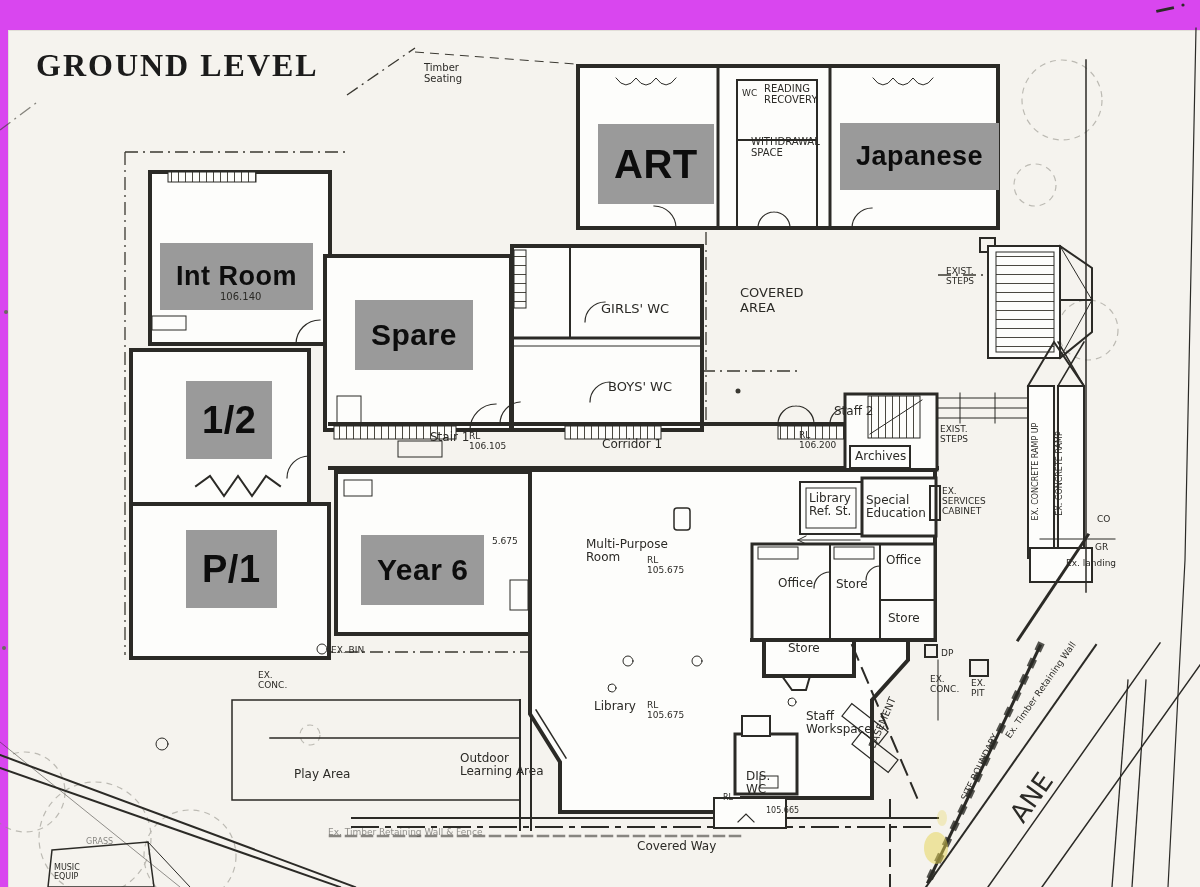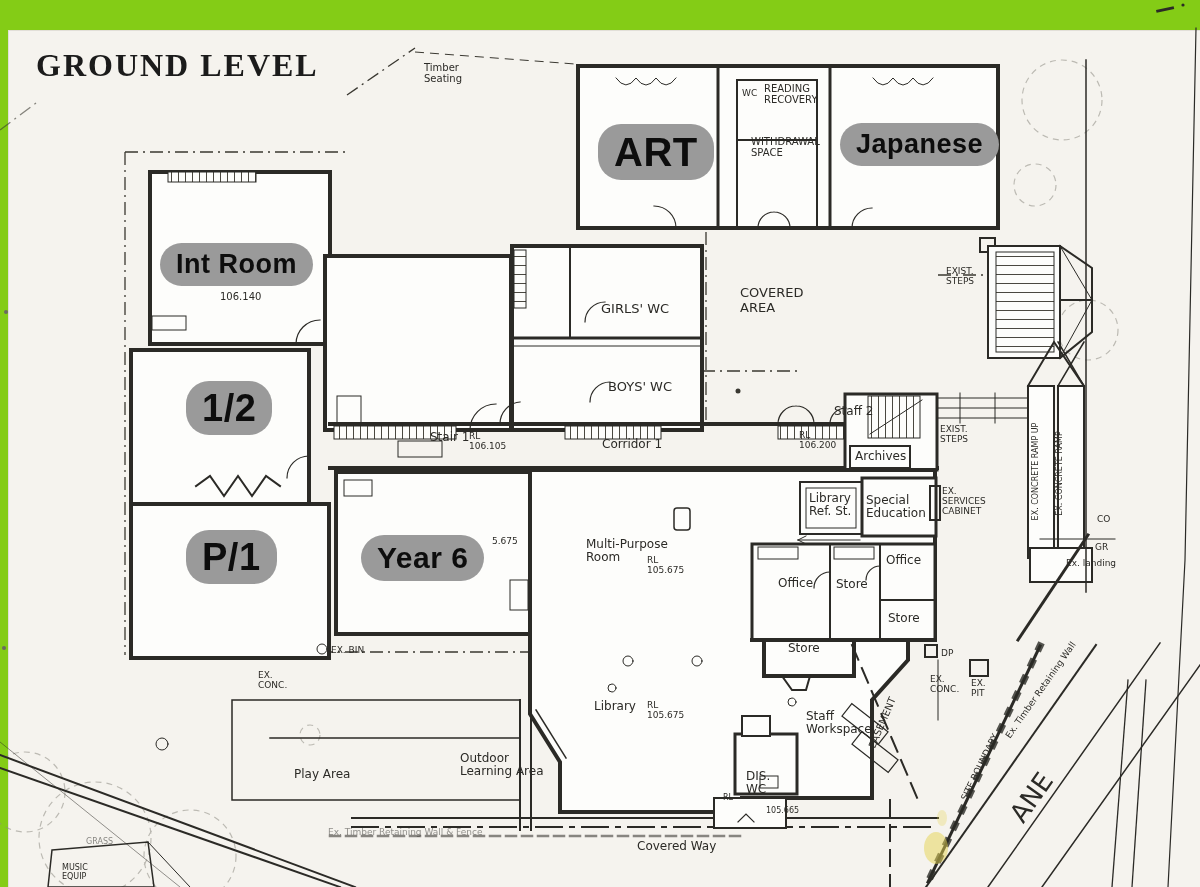--- a/index.html
+++ b/index.html
@@ -1,27 +1,27 @@
 <!DOCTYPE html>
 <html><head>
 <meta charset="utf-8">
 <style>
   html,body{margin:0;padding:0;background:#ffffff;}
-  #stage{position:relative;width:1200px;height:887px;overflow:hidden;background:#84cc16;
+  #stage{position:relative;width:1200px;height:887px;overflow:hidden;background:#d946ef;
          font-family:"DejaVu Sans",sans-serif;}
   #paper{position:absolute;left:8px;top:30px;width:1192px;height:857px;
          background:#f5f3ee;border-left:1px solid #e2dfd8;border-top:1px solid #e2dfd8;}
   #drawing{position:absolute;left:0;top:0;}
   #labels{position:absolute;left:0;top:0;width:1200px;height:887px;}
   .lbl{position:absolute;white-space:pre-line;color:#2b2a26;line-height:1.12;
        font-family:"DejaVu Sans",sans-serif;transform-origin:center center;}
   .plan{font-size:12px;}
   .plan-sm{font-size:9px;}
   .overlay{background:#9a9a9a;color:#0d0d0d;font-family:"Liberation Sans",sans-serif;
-           font-weight:bold;padding:8px 16px;line-height:1;letter-spacing:.5px;white-space:nowrap;border-radius:23px;}
+           font-weight:bold;padding:20px 16px;line-height:1;letter-spacing:.5px;white-space:nowrap;}
   .title{font-family:"Liberation Serif",serif;font-weight:bold;font-size:32px;
          letter-spacing:2px;color:#1b1b1b;white-space:nowrap;}
 </style>
 </head>
 <body>
 
 <div id="stage">
   <div id="paper"></div>
 
   <svg id="drawing" width="1200" height="887" viewBox="0 0 1200 887">
@@ -234,20 +234,21 @@
 Seating</div>
       <div class="lbl plan-sm" style="left: 742px; top: 88px; font-size: 9px;">WC</div>
       <div class="lbl plan-sm" style="left: 764px; top: 83px; font-size: 10px;">READING
 RECOVERY</div>
       <div class="lbl plan-sm" style="left: 751px; top: 136px; font-size: 10px;">WITHDRAWAL
 SPACE</div>
       <div class="lbl overlay" style="left: 598px; top: 124px; font-size: 40px;">ART</div>
       <div class="lbl overlay" style="left: 840px; top: 123px; font-size: 27px;">Japanese</div>
       <div class="lbl overlay" style="left: 160px; top: 243px; font-size: 27px;">Int Room</div>
       <div class="lbl plan-sm" style="left: 220px; top: 291px; font-size: 10px;">106.140</div>
+      <div class="lbl overlay" style="left: 355px; top: 300px; font-size: 30px;">Spare</div>
       <div class="lbl plan" style="left: 601px; top: 302px; font-size: 13px;">GIRLS' WC</div>
       <div class="lbl plan" style="left: 608px; top: 380px; font-size: 13px;">BOYS' WC</div>
       <div class="lbl plan" style="left: 740px; top: 286px; font-size: 13px;">COVERED
 AREA</div>
       <div class="lbl plan-sm" style="left: 946px; top: 266px; font-size: 9px;">EXIST.
 STEPS</div>
       <div class="lbl overlay" style="left: 186px; top: 381px; font-size: 38px;">1/2</div>
       <div class="lbl plan" style="left: 430px; top: 431px; font-size: 12px;">Stair 1</div>
       <div class="lbl plan-sm" style="left: 469px; top: 431px; font-size: 9px;">RL
 106.105</div>
@@ -302,16 +303,16 @@
       <div class="lbl plan-sm" style="left: 855px; top: 717px; font-size: 10px; transform: rotate(-67deg);">EASEMENT</div>
       <div class="lbl plan-sm" style="left: 943px; top: 762px; font-size: 9px; transform: rotate(-64deg);">SITE BOUNDARY</div>
       <div class="lbl plan-sm" style="left: 983px; top: 685px; font-size: 9px; transform: rotate(-55deg);">Ex. Timber Retaining Wall</div>
       <div class="lbl plan" style="left: 1005px; top: 783px; font-size: 26px; transform: rotate(-55deg);">ANE</div>
       <div class="lbl plan-sm" style="left: 988px; top: 467px; font-size: 8px; transform: rotate(-90deg);">EX. CONCRETE RAMP UP</div>
       <div class="lbl plan-sm" style="left: 1018px; top: 469px; font-size: 8px; transform: rotate(-90deg);">EX. CONCRETE RAMP</div>
       <div class="lbl plan-sm" style="left: 1034px; top: 558px; font-size: 9px; padding-left: 32px;">Ex. landing</div>
       <div class="lbl plan-sm" style="left: 1097px; top: 514px; font-size: 9px;">CO</div>
       <div class="lbl plan-sm" style="left: 1095px; top: 542px; font-size: 9px;">GR</div>
       <div class="lbl plan-sm" style="left: 86px; top: 838px; font-size: 8px; opacity: 0.55;">GRASS</div>
-      <div class="lbl plan-sm" style="left: 54px; top: 864px; font-size: 8px; margin-left: 8px;">MUSIC
+      <div class="lbl plan-sm" style="left: 54px; top: 864px; font-size: 8px;">MUSIC
 EQUIP</div>
     </div>
 </div>
 
 </body></html>

